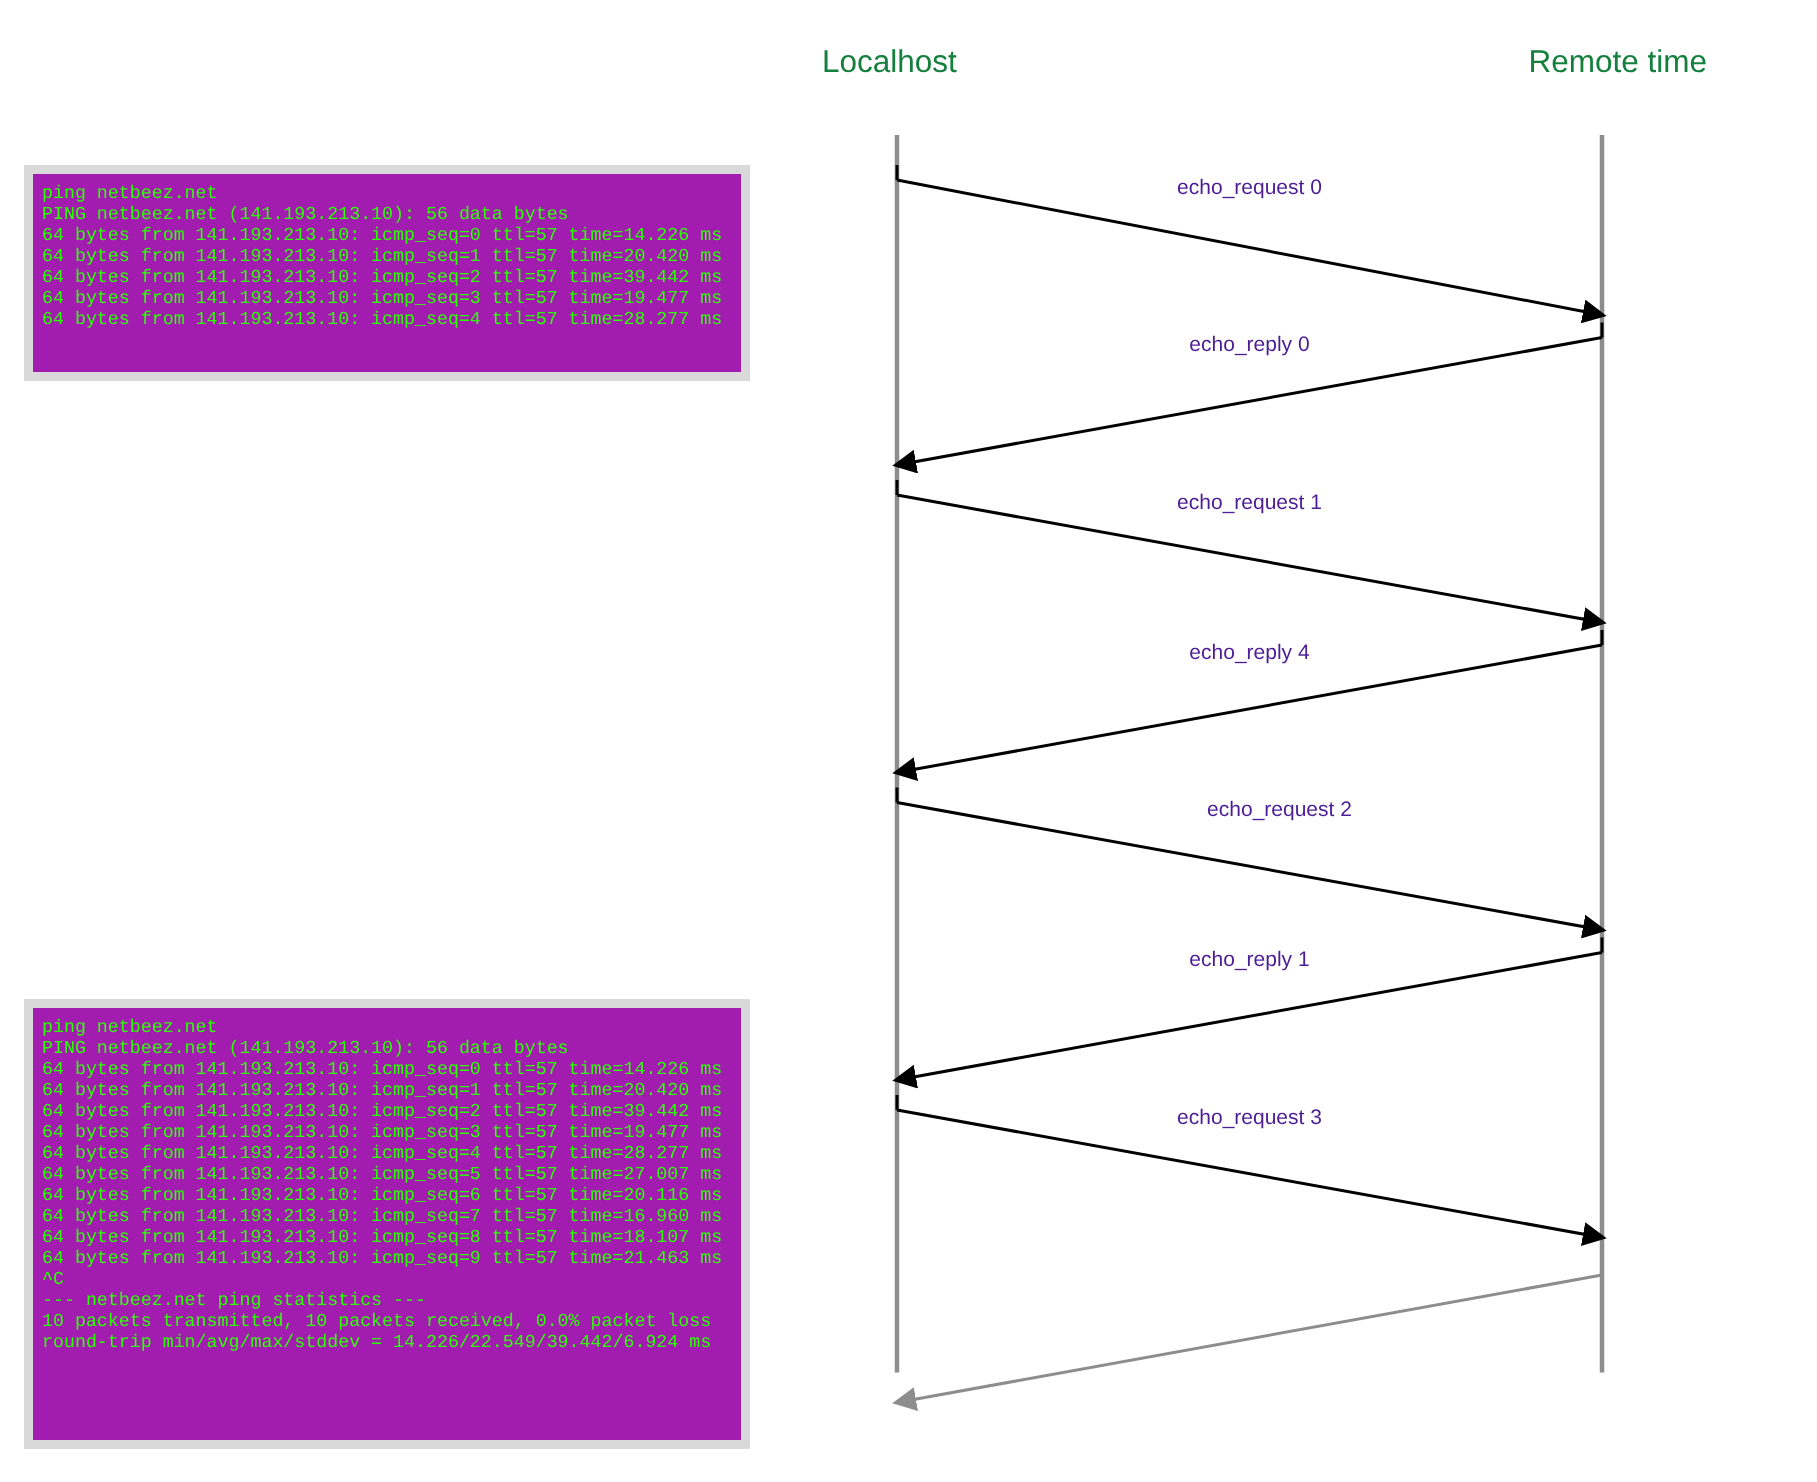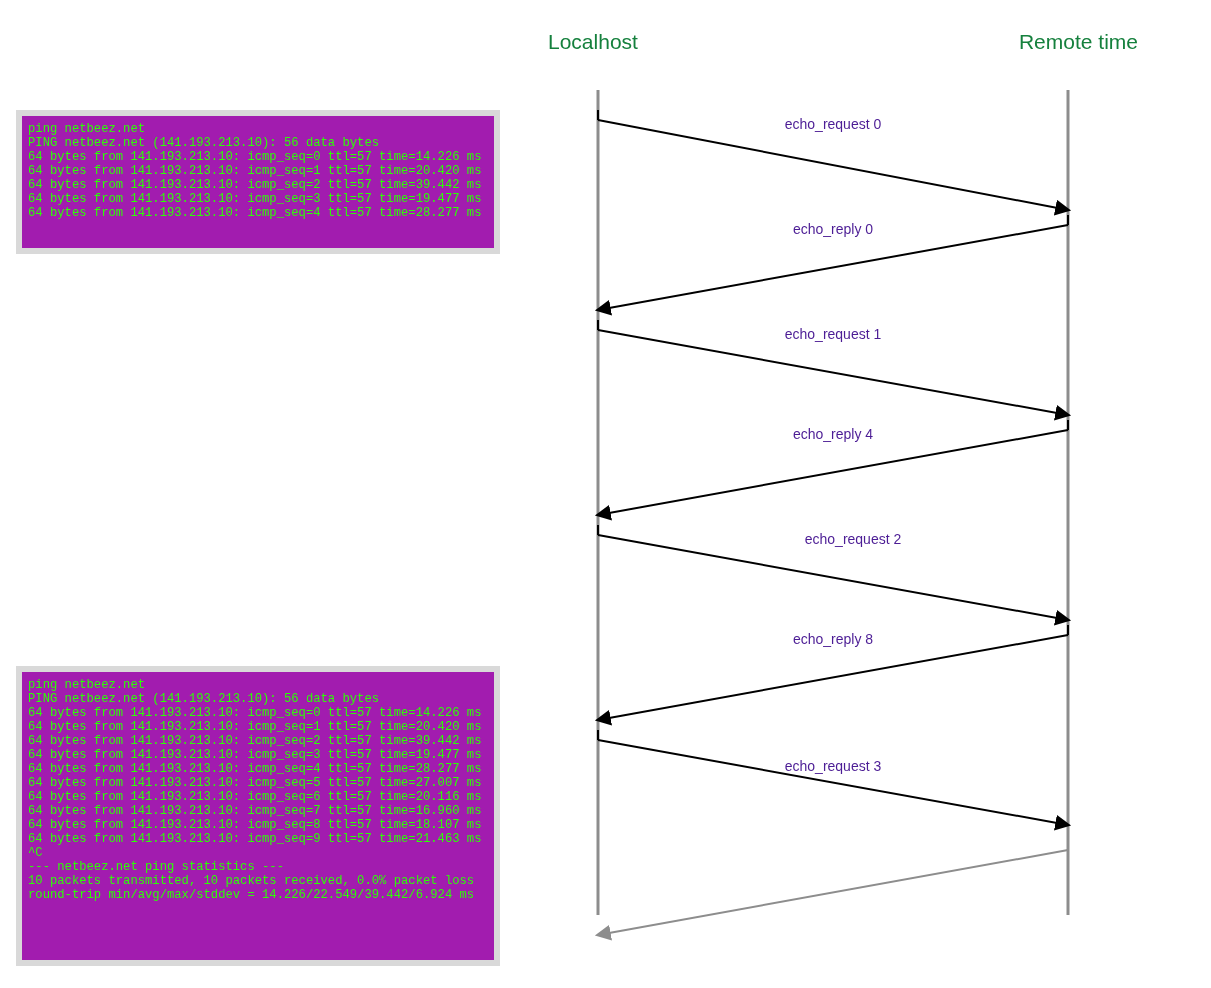--- a/index.html
+++ b/index.html
@@ -137,18 +137,18 @@
           <line x1="520" y1="760" x2="50" y2="845" stroke="#8d8d8d" stroke-width="2" marker-end="url(#arrow-grey)"></line>
         </g>
     </svg>
 
     <div id="msg-labels">
         <div class="msg-label" style="left: 285px; top: 86px;">echo_request 0</div>
         <div class="msg-label" style="left: 285px; top: 191px;">echo_reply 0</div>
         <div class="msg-label" style="left: 285px; top: 296px; text-align: right;">echo_request 1</div>
         <div class="msg-label" style="left: 285px; top: 396px;">echo_reply 4</div>
         <div class="msg-label" style="left: 285px; top: 501px; margin-left: 20px;">echo_request 2</div>
-        <div class="msg-label" style="left: 285px; top: 601px;">echo_reply 8</div>
-        <div class="msg-label" style="left: 285px; top: 728px;">echo_request 3</div>
+        <div class="msg-label" style="left: 285px; top: 601px;">echo_reply 1</div>
+        <div class="msg-label" style="left: 285px; top: 706px;">echo_request 3</div>
       </div>
   </div>
 
 </div>
 
 </body></html>

